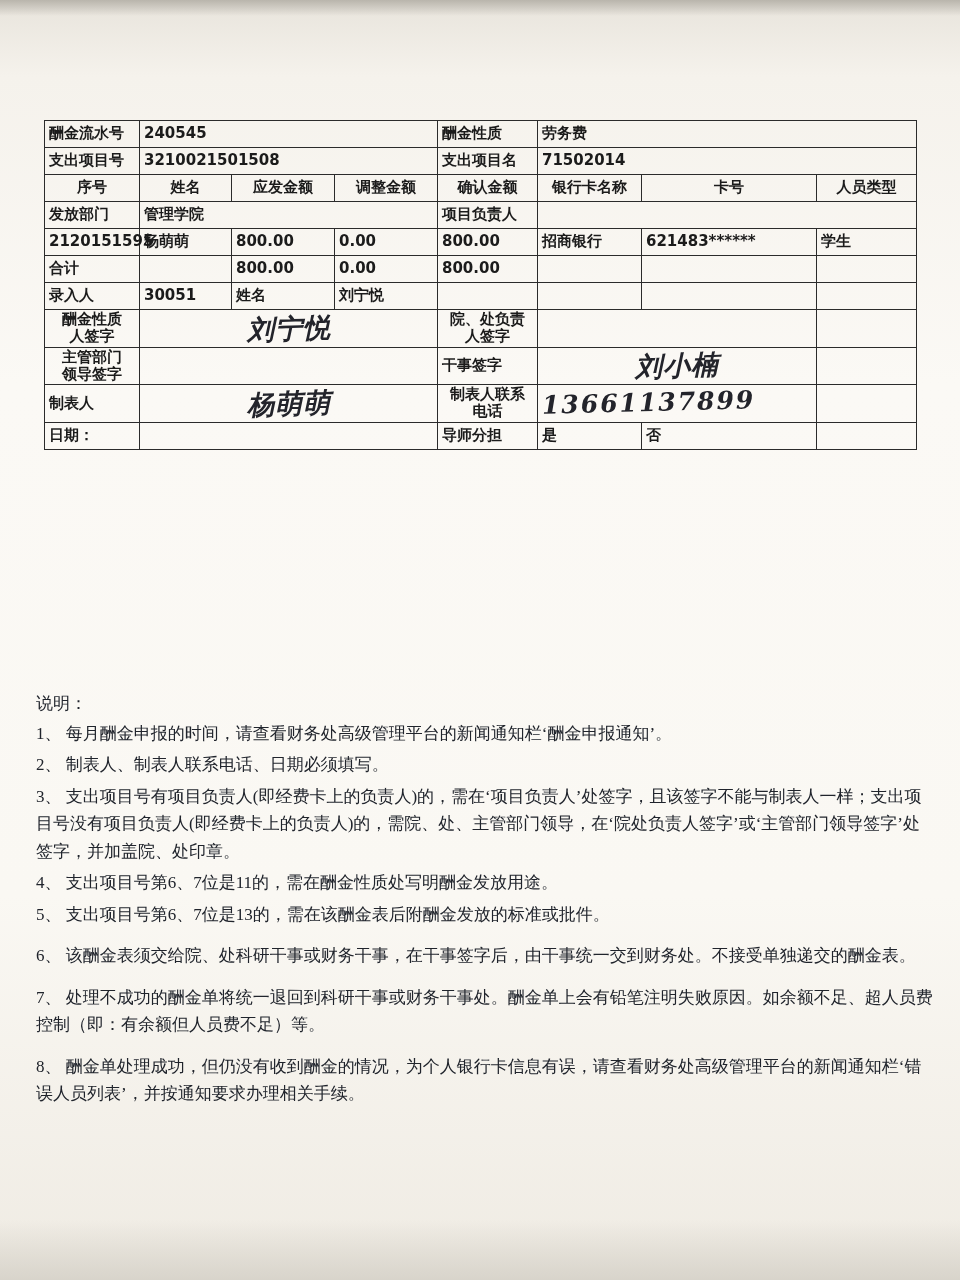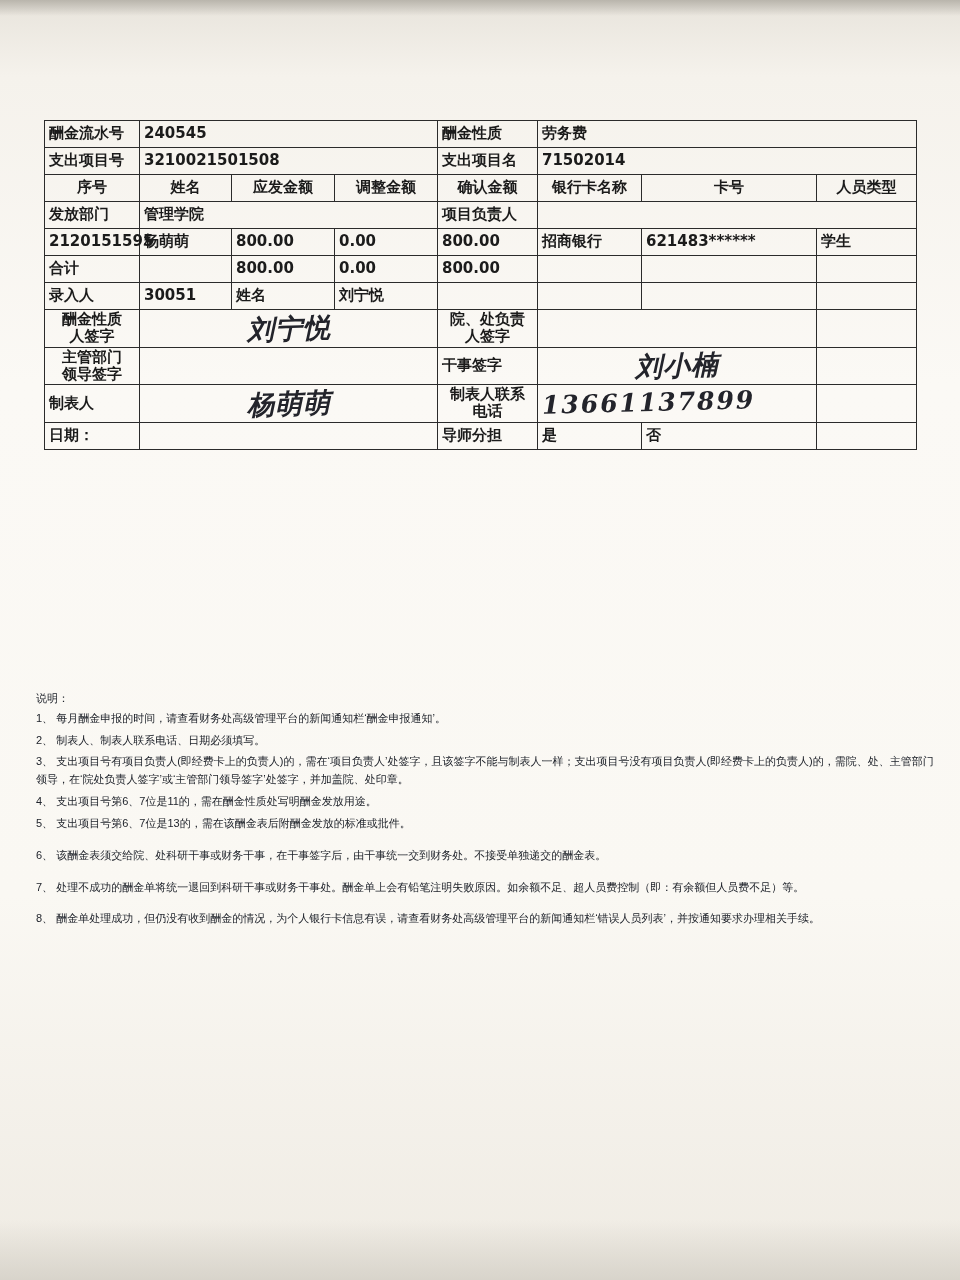--- a/index.html
+++ b/index.html
@@ -85,22 +85,22 @@
     transform: rotate(-1.5deg);
   }
   .sig-cell { text-align: center; }
 
   
   .notes {
     position: absolute;
     left: 36px;
     top: 690px;
     width: 900px;
-    font-family: Liberation Sans, sans-serif;
-    font-size: 11px;
+    font-family: Liberation Serif, serif;
+    font-size: 17px;
     color: #20242c;
     line-height: 1.62;
   }
   .notes .title { margin-bottom: 2px; }
   .notes p {
     margin: 0 0 4px 0;
     text-indent: 0;
   }
   .notes p.gap { margin-top: 14px; }
   .notes .hang { padding-left: 0; }

